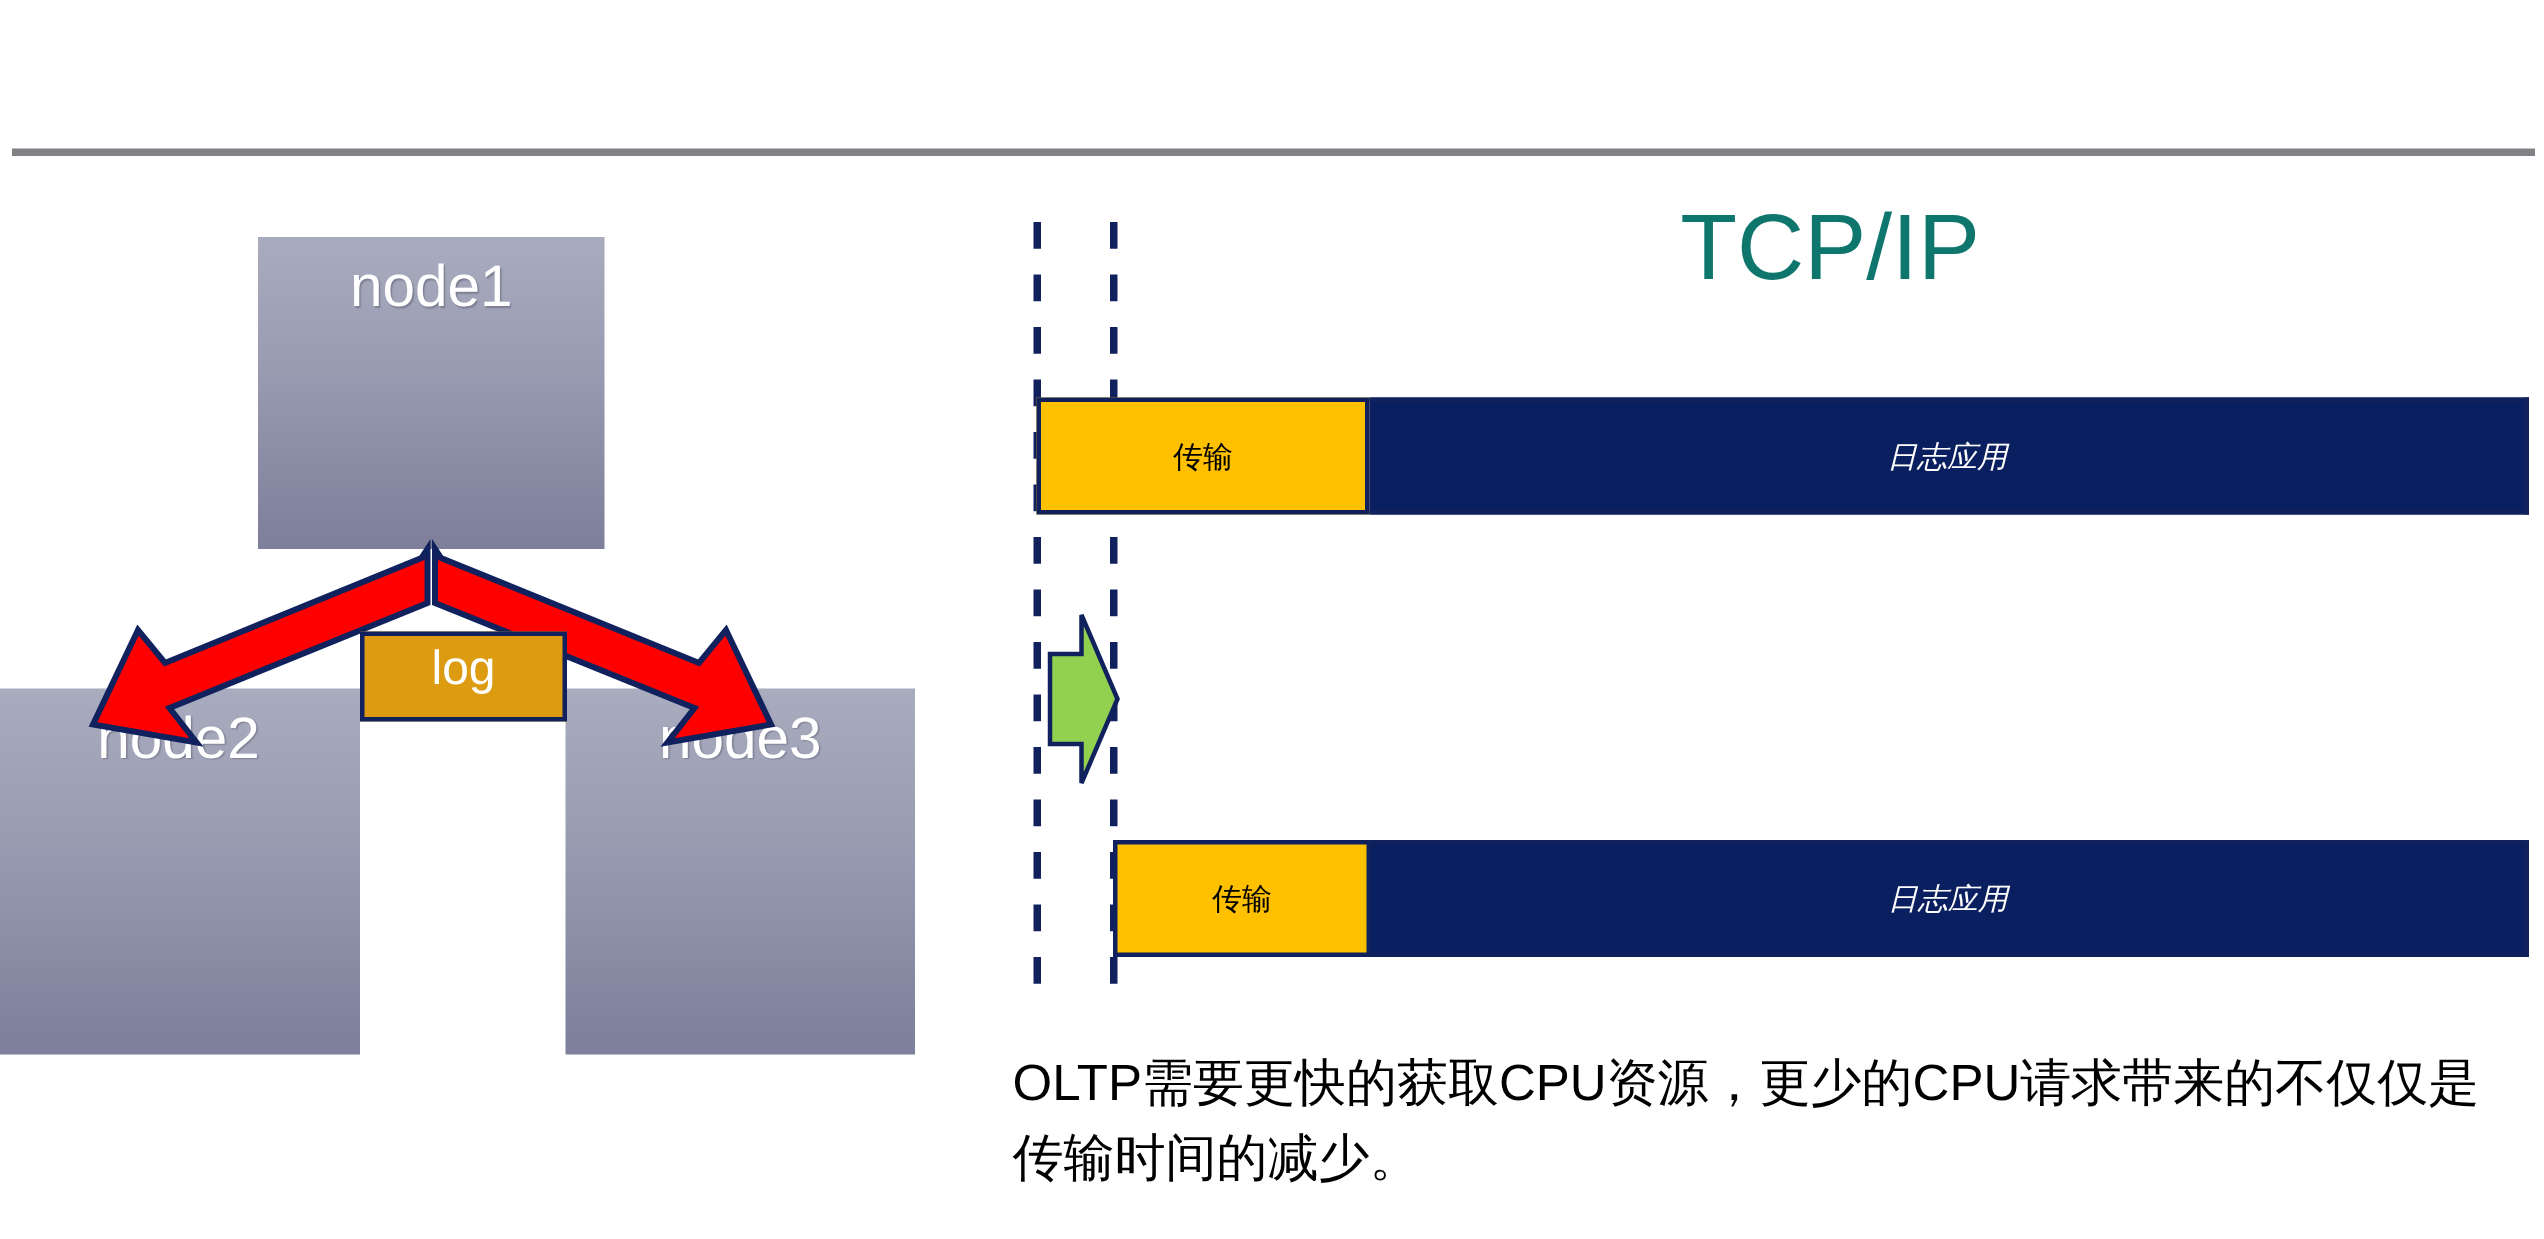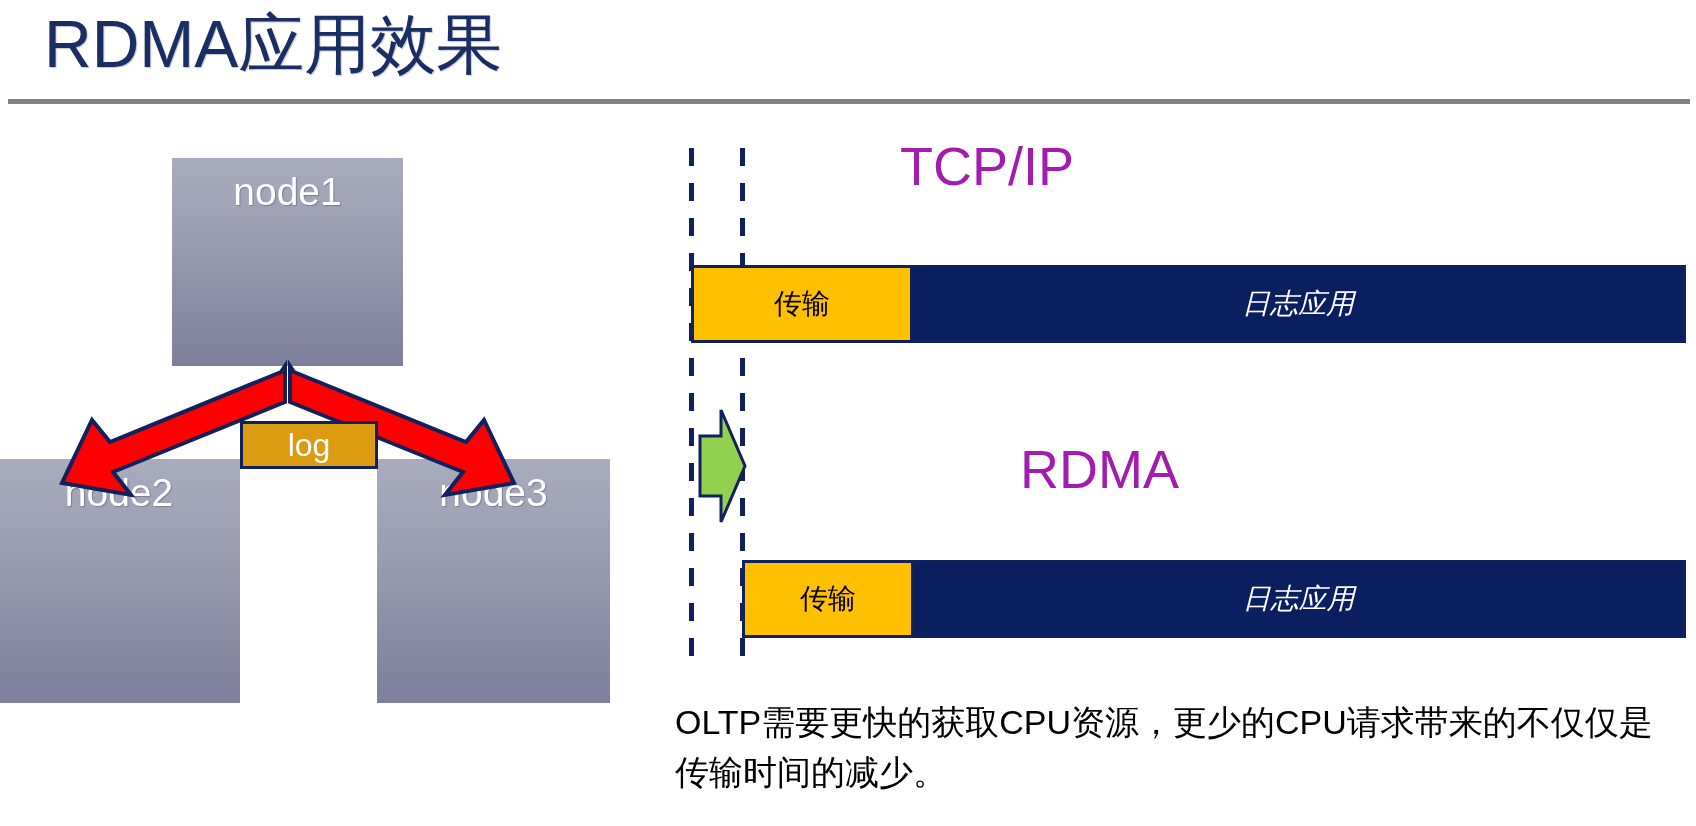--- a/index.html
+++ b/index.html
@@ -75,21 +75,21 @@
     width: 233px;
     height: 244px;
     padding-top: 12px;
   }
 
   #log-box {
     position: absolute;
     left: 240px;
     top: 421px;
     width: 138px;
-    height: 48px;
+    height: 60px;
     background: #dc9b10;
     border: 3px solid #10215e;
     box-sizing: border-box;
     color: #ffffff;
     font-size: 32px;
     line-height: 42px;
     text-align: center;
   }
 
   #arrows-svg {
@@ -109,43 +109,43 @@
     background-image: linear-gradient(to bottom, #10215e 0, #10215e 18px, rgba(255,255,255,0) 18px, rgba(255,255,255,0) 35px);
     background-size: 5px 35px;
     background-repeat: repeat-y;
   }
   #tick-line-1 { left: 689px; }
   #tick-line-2 { left: 740px; }
 
   
   .proto-label {
     position: absolute;
-    font-size: 54px;
+    font-size: 62px;
     line-height: 62px;
-    color: #a21caf;
-    text-align: left;
+    color: #0f766e;
+    text-align: right;
     white-space: nowrap;
   }
   #tcpip-label { left: 900px; top: 135px; width: 420px; }
   #rdma-label  { left: 1020px; top: 438px; width: 420px; }
 
   .bar-row {
     position: absolute;
     height: 78px;
     display: flex;
     align-items: stretch;
     box-sizing: border-box;
   }
   .bar-seg {
     display: flex;
     align-items: center;
     justify-content: center;
     box-sizing: border-box;
     border: 3px solid #10215e;
-    font-size: 28px;
+    font-size: 20px;
   }
   .bar-seg.transfer {
     background: #ffc000;
     color: #000000;
   }
   .bar-seg.apply {
     background: #0a1f60;
     color: #ffffff;
     border-left-width: 0;
     font-style: italic;
@@ -176,21 +176,20 @@
     line-height: 50px;
     color: #000000;
     text-align: left;
   }
 </style>
 </head>
 <body>
 
 <div id="slide">
 
-  <div id="slide-title">RDMA应用效果</div>
   <div id="title-rule"></div>
 
   <div id="node1" class="node-box">
     <span class="node-label">node1</span>
   </div>
 
   <div id="node2" class="node-box">
     <span class="node-label">node2</span>
   </div>
 
@@ -216,21 +215,20 @@
 
   <div id="tcpip-row" class="bar-row">
     <div class="bar-seg transfer">传输</div>
     <div class="bar-seg apply">日志应用</div>
   </div>
 
   <svg id="green-arrow-svg" viewBox="0 0 56 120">
     <polygon points="27,4 51,60 27,116 27,90 6,90 6,30 27,30" fill="#92d050" stroke="#10215e" stroke-width="3" stroke-linejoin="miter"></polygon>
   </svg>
 
-  <div id="rdma-label" class="proto-label">RDMA</div>
 
   <div id="rdma-row" class="bar-row">
     <div class="bar-seg transfer">传输</div>
     <div class="bar-seg apply">日志应用</div>
   </div>
 
   <div id="caption">OLTP需要更快的获取CPU资源，更少的CPU请求带来的不仅仅是传输时间的减少。</div>
 
 </div>
 

